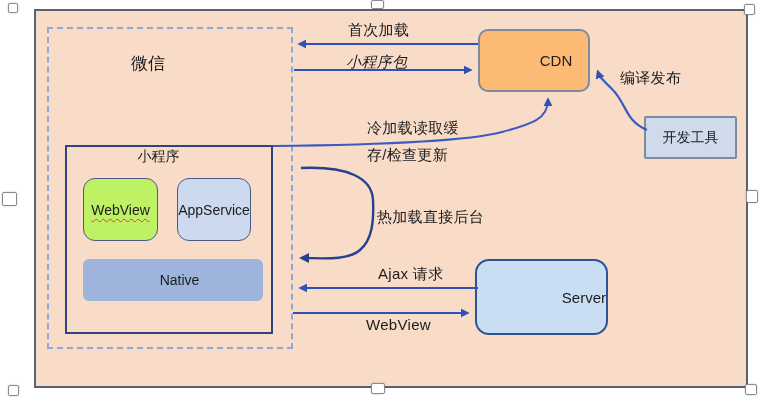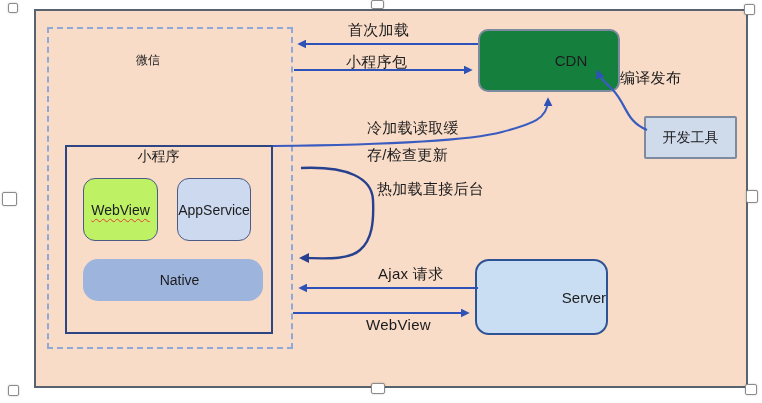--- a/index.html
+++ b/index.html
@@ -10,42 +10,42 @@
   .frame{
     position:absolute;left:34px;top:9px;width:714px;height:379px;
     background:#f8dcc7;border:2px solid #59626f;box-sizing:border-box;
   }
   .abs{position:absolute;box-sizing:border-box;}
   .wechat-dashed{
     left:47px;top:27px;width:246px;height:322px;
     border:2px dashed #8ea9d8;z-index:1;
   }
   .lbl{position:absolute;z-index:3;white-space:nowrap;}
-  .lbl-wechat{left:118px;top:52px;width:60px;text-align:center;font-size:12px;}
+  .lbl-wechat{left:118px;top:52px;width:60px;text-align:center;font-size:17px;}
   .miniprogram-box{left:65px;top:145px;width:208px;height:189px;border:2px solid #2e4583;z-index:1;}
   .lbl-miniprogram{left:65px;top:148px;width:187px;text-align:center;font-size:14px;}
   .node{
     position:absolute;display:flex;align-items:center;justify-content:center;
     box-sizing:border-box;z-index:2;font-size:14px;
   }
   .webview{left:83px;top:178px;width:75px;height:63px;background:#bef264;border:1px solid #4a5a85;border-radius:12px;}
   .webview span{text-decoration:underline;text-decoration-style:wavy;text-decoration-color:#e04038;text-decoration-thickness:1px;text-underline-offset:3px;}
   .appservice{left:177px;top:178px;width:74px;height:63px;background:#ccd9ee;border:1px solid #4a5a85;border-radius:12px;}
-  .native{left:83px;top:259px;width:180px;height:42px;background:#9db4dd;border-radius:15px;padding-left:13px;}
-  .cdn{left:478px;top:29px;width:142px;height:63px;background:#15803d;border:2px solid #7e8a9e;border-radius:10px;font-size:15px;padding-left:44px;}
+  .native{left:83px;top:259px;width:180px;height:42px;background:#9db4dd;border-radius:6px;padding-left:13px;}
+  .cdn{left:478px;top:29px;width:112px;height:63px;background:#fdba74;border:2px solid #7e8a9e;border-radius:10px;font-size:15px;padding-left:44px;}
   .devtools{left:644px;top:116px;width:93px;height:43px;background:#cfdaeb;border:2px solid #7e8a9e;border-radius:2px;}
   .server{left:475px;top:259px;width:133px;height:76px;background:#c9def2;border:2px solid #2e5395;border-radius:14px;font-size:15px;justify-content:flex-end;}
   .arrows{position:absolute;left:0;top:0;width:762px;height:403px;z-index:2;pointer-events:none;}
   .edge-lbl{font-size:15px;letter-spacing:.3px;}
   .lbl-first{left:348px;top:21px;}
-  .lbl-package{left:346px;top:53px;}
+  .lbl-package{left:346px;top:53px;font-style:italic;}
   .lbl-cold{left:367px;top:114px;line-height:27px;white-space:normal;}
   .lbl-cold span{display:block;}
   .lbl-hot{left:377px;top:178px;line-height:21px;white-space:normal;}
-  .lbl-hot span{display:block;}
+  .lbl-hot span{display:block;margin-top:28px;}
   .lbl-compile{left:620px;top:69px;}
   .lbl-ajax{left:378px;top:265px;}
   .lbl-response{left:366px;top:316px;}
   .handle{
     position:absolute;background:#ffffff;border:1px solid #8b8b8b;border-radius:2px;
     box-shadow:0 0 2px rgba(0,0,0,.25);z-index:5;box-sizing:border-box;
   }
   .h-tl{left:8px;top:3px;width:10px;height:10px;}
   .h-tc{left:371px;top:0px;width:13px;height:9px;}
   .h-tr{left:744px;top:4px;width:11px;height:11px;}

